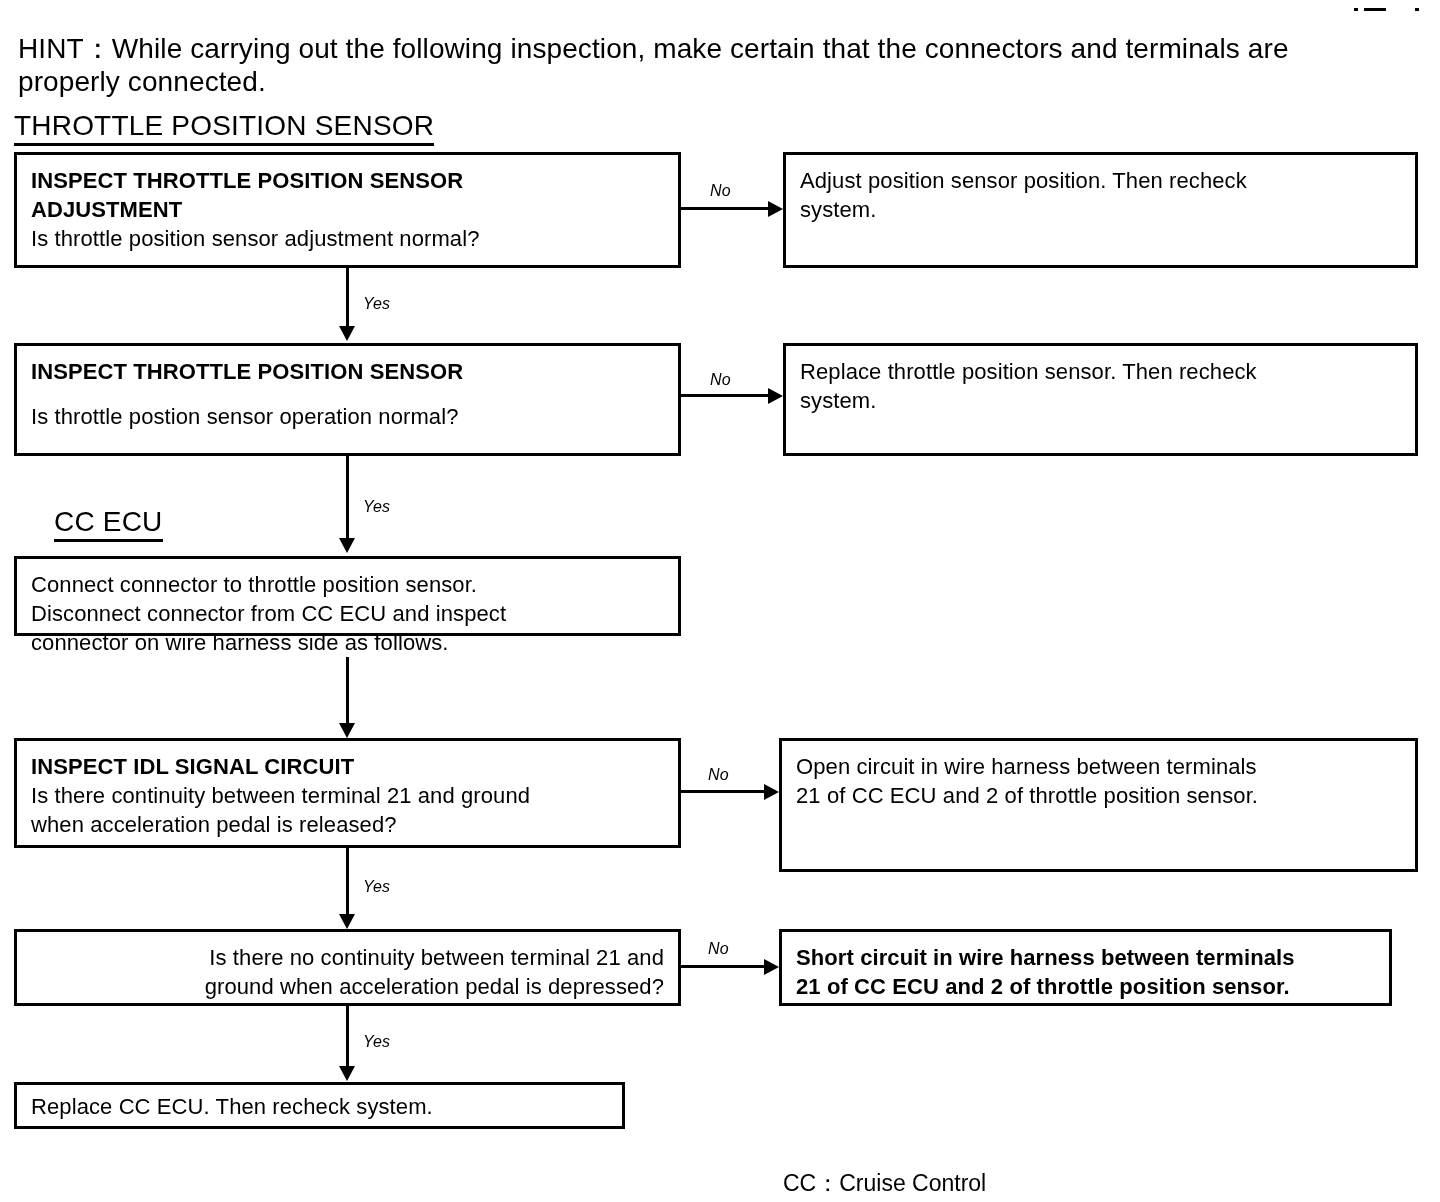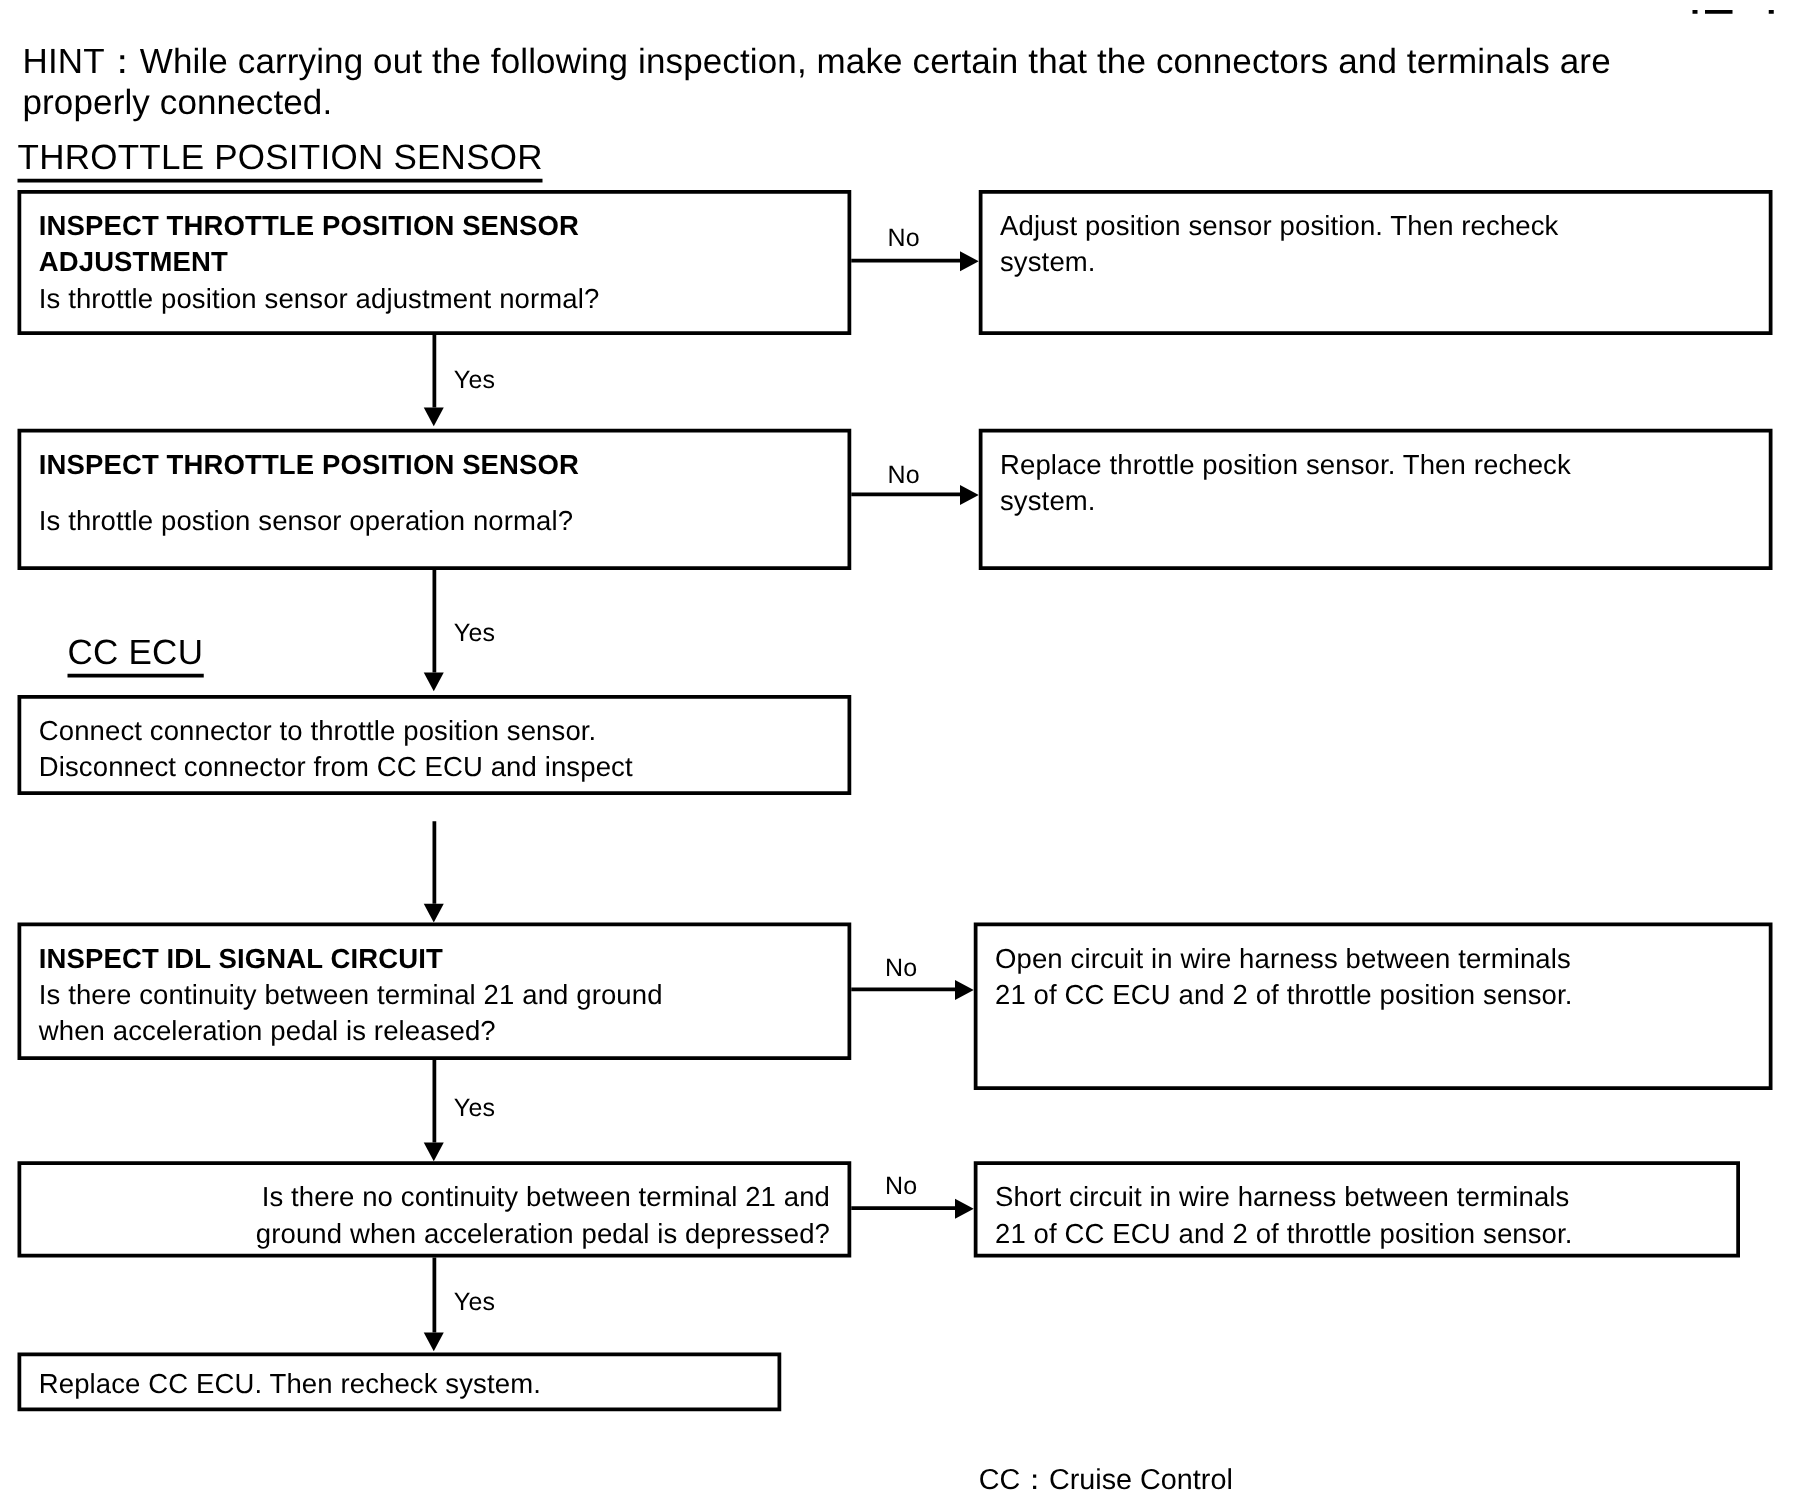--- a/index.html
+++ b/index.html
@@ -69,21 +69,21 @@
   .bx-l2 { left: 14px;  top: 343px;  width: 667px; height: 113px; }
   .bx-l3 { left: 14px;  top: 556px;  width: 667px; height: 80px; }
   .bx-l4 { left: 14px;  top: 738px;  width: 667px; height: 110px; }
   .bx-l5 { left: 14px;  top: 929px;  width: 667px; height:  77px; text-align: right; }
   .bx-l6 { left: 14px;  top: 1082px; width: 611px; height:  47px; }
 
   
   .bx-r1 { left: 783px; top: 152px;  width: 635px; height: 116px; }
   .bx-r2 { left: 783px; top: 343px;  width: 635px; height: 113px; }
   .bx-r3 { left: 779px; top: 738px;  width: 639px; height: 134px; }
-  .bx-r4 { left: 779px; top: 929px;  width: 613px; height:  77px; }
+  .bx-r4 { left: 779px; top: 929px;  width: 613px; height:  77px; font-weight: bold; }
 
   
   .vline {
     width: 3px;
     background: #000000;
   }
   .hline {
     height: 3px;
     background: #000000;
   }
@@ -96,24 +96,25 @@
   }
   
   .arrow-right {
     width: 0; height: 0;
     border-top: 8px solid transparent;
     border-bottom: 8px solid transparent;
     border-left: 15px solid #000000;
   }
 
   .edge-label {
-    font-size: 20px;
+    font-size: 16px;
     line-height: 26px;
     letter-spacing: 0.2px;
     white-space: nowrap;
+    font-style: italic;
   }
 
   
   .footnote {
     left: 783px;
     top: 1170px;
     font-size: 23px;
     line-height: 27px;
     white-space: nowrap;
   }
@@ -182,20 +183,21 @@
   <div class="abs edge-label" style="left:363px;top:494px;">Yes</div>
 
   <div class="abs sec-ccecu">
     <span class="section-head">CC ECU</span>
   </div>
 
   <div class="abs box bx-l3">
     <div class="inner">
       <div class="line">Connect connector to throttle position sensor.</div>
       <div class="line">Disconnect connector from CC ECU and inspect</div>
+      <div class="line">connector on wire harness side as follows.</div>
     </div>
   </div>
 
   <div class="abs vline" style="left:346px;top:657px;height:66px;"></div>
   <div class="abs arrow-down" style="left:339px;top:723px;"></div>
 
   <div class="abs box bx-l4">
     <div class="inner">
       <div class="line bold">INSPECT IDL SIGNAL CIRCUIT</div>
       <div class="line">Is there continuity between terminal 21 and ground</div>

